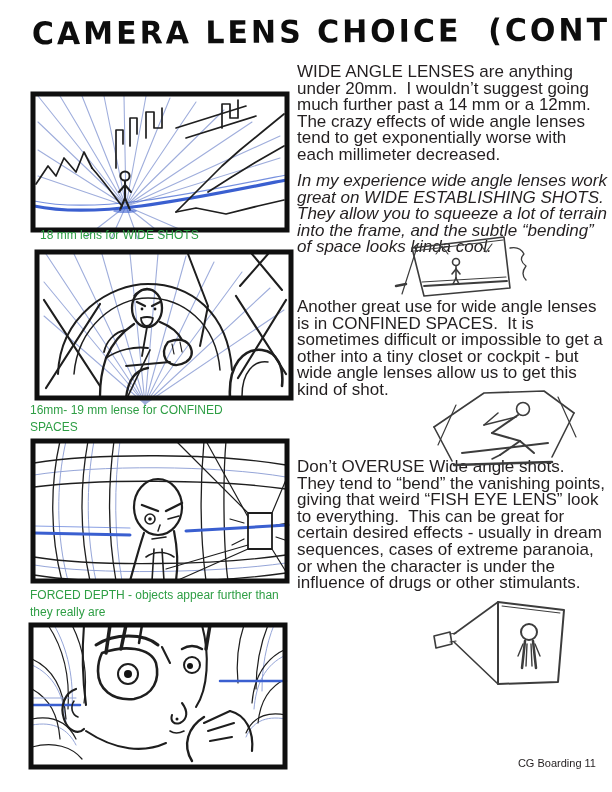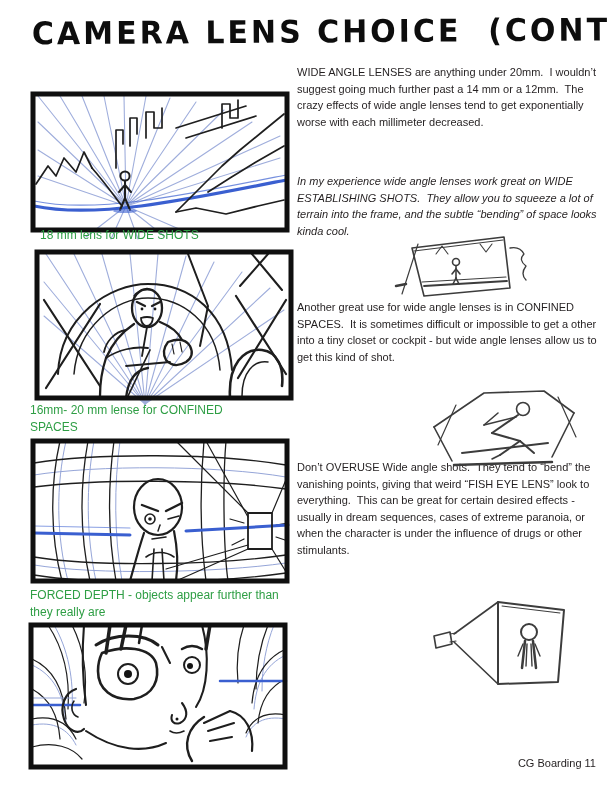--- a/index.html
+++ b/index.html
@@ -16,21 +16,21 @@
   .title{
     position:absolute;left:32px;top:14px;width:560px;
     font-family:"DejaVu Sans", sans-serif;
     font-weight:900;font-size:30px;letter-spacing:3px;
     color:#0d0d0d;
     transform:rotate(-0.4deg) scaleY(1.04);
     white-space:pre;
   }
   .para{
     position:absolute;left:297px;width:310px;
-    font-size:11px;line-height:16.6px;
+    font-size:17px;line-height:16.6px;
     white-space:pre-wrap;
   }
   .p1{top:64px;} .p2{top:173px;font-style:italic;} .p3{top:299px;} .p4{top:459px;} .p5{top:681px;}
   .caption{
     position:absolute;
     color:#2e9e44;
     font-size:12px;line-height:16.5px;
   }
   .cap1{left:40px;top:227px;width:260px;}
   .cap2{left:30px;top:402px;width:232px;}
@@ -156,21 +156,21 @@
         <path stroke-width="1.2" d="M150,96 L152,106"></path>
       <path stroke-width="1.8" d="M117,81 L112,110"></path>
         <path stroke-width="1.8" d="M96,120 L140,116"></path>
       <path stroke-width="2.6" d="M200,152 C198,118 214,102 232,104 C248,106 254,122 252,140"></path>
       <path stroke-width="1.5" d="M212,150 C212,126 224,114 238,116"></path>
       <path d="M96,152 C98,134 106,124 118,122"></path>
       <path stroke-width="1.7" d="M120,104 L98,150"></path>
     </g>
     <rect class="frame" x="7" y="6" width="254" height="146"></rect>
   </svg>
-  <div class="caption cap2">16mm- 20 mm lense for CONFINED SPACES</div>
+  <div class="caption cap2">16mm- 19 mm lense for CONFINED SPACES</div>
 
   <svg class="panel pan3" width="268" height="154" viewBox="0 0 268 154">
     <g class="cblue" stroke-width="1">
       <path d="M40,6 C30,50 30,100 42,146"></path>
       <path d="M68,6 C60,50 60,100 70,146"></path>
       <path d="M94,6 C88,50 88,100 96,146"></path>
       <path d="M8,40 C70,30 190,30 260,42"></path>
       <path d="M8,130 C70,140 190,138 260,128"></path>
     </g>
     <g class="ink" stroke-width="1.3">

